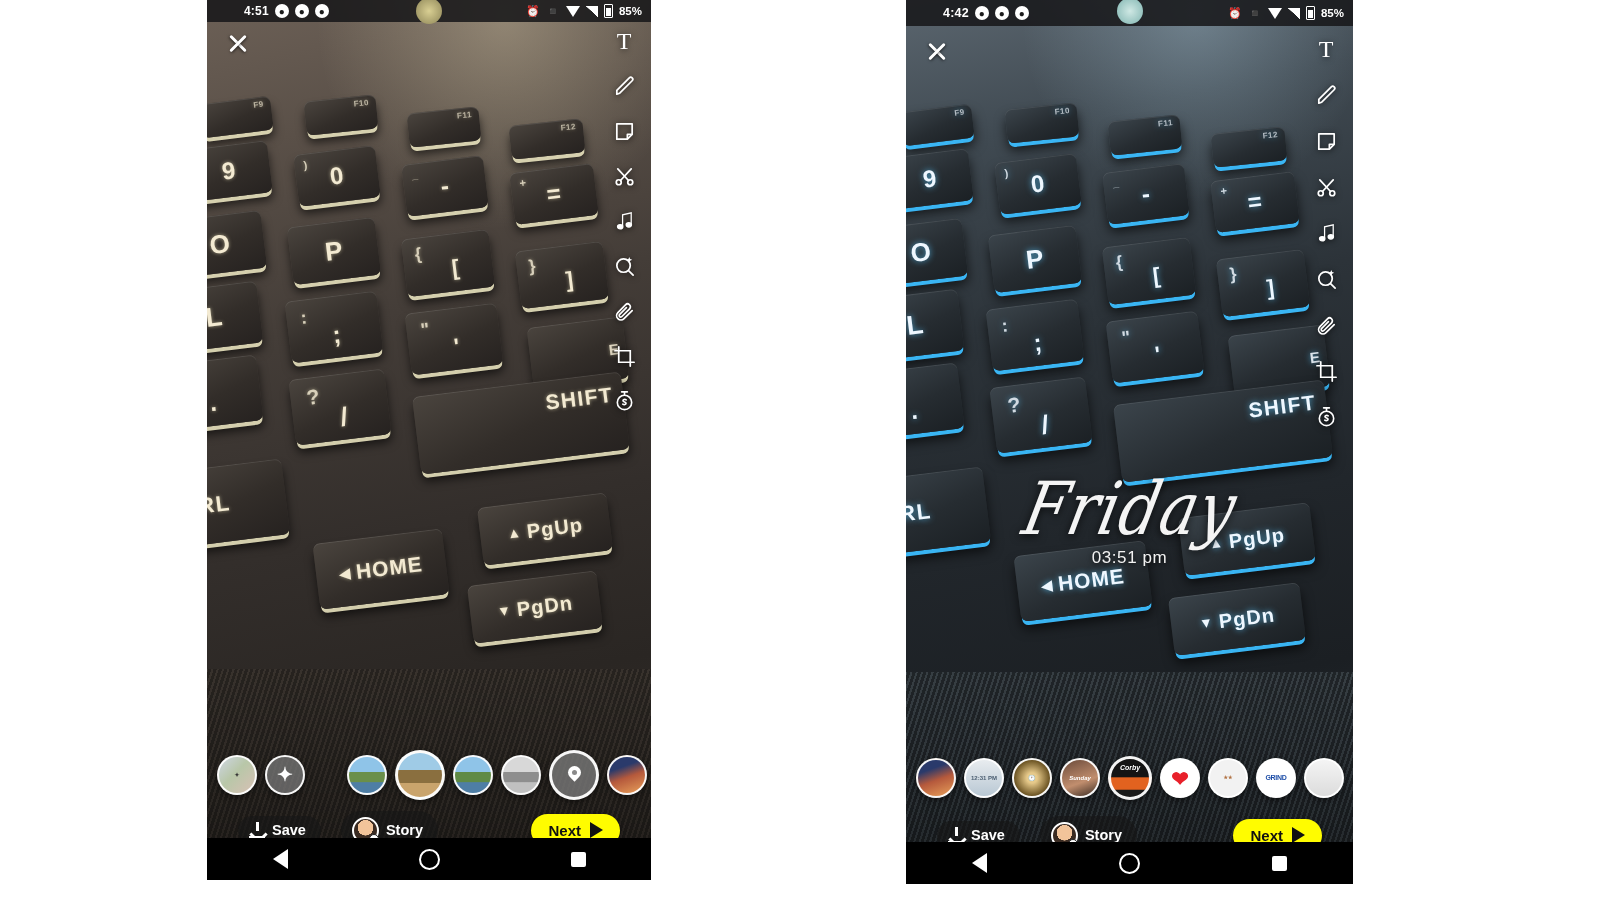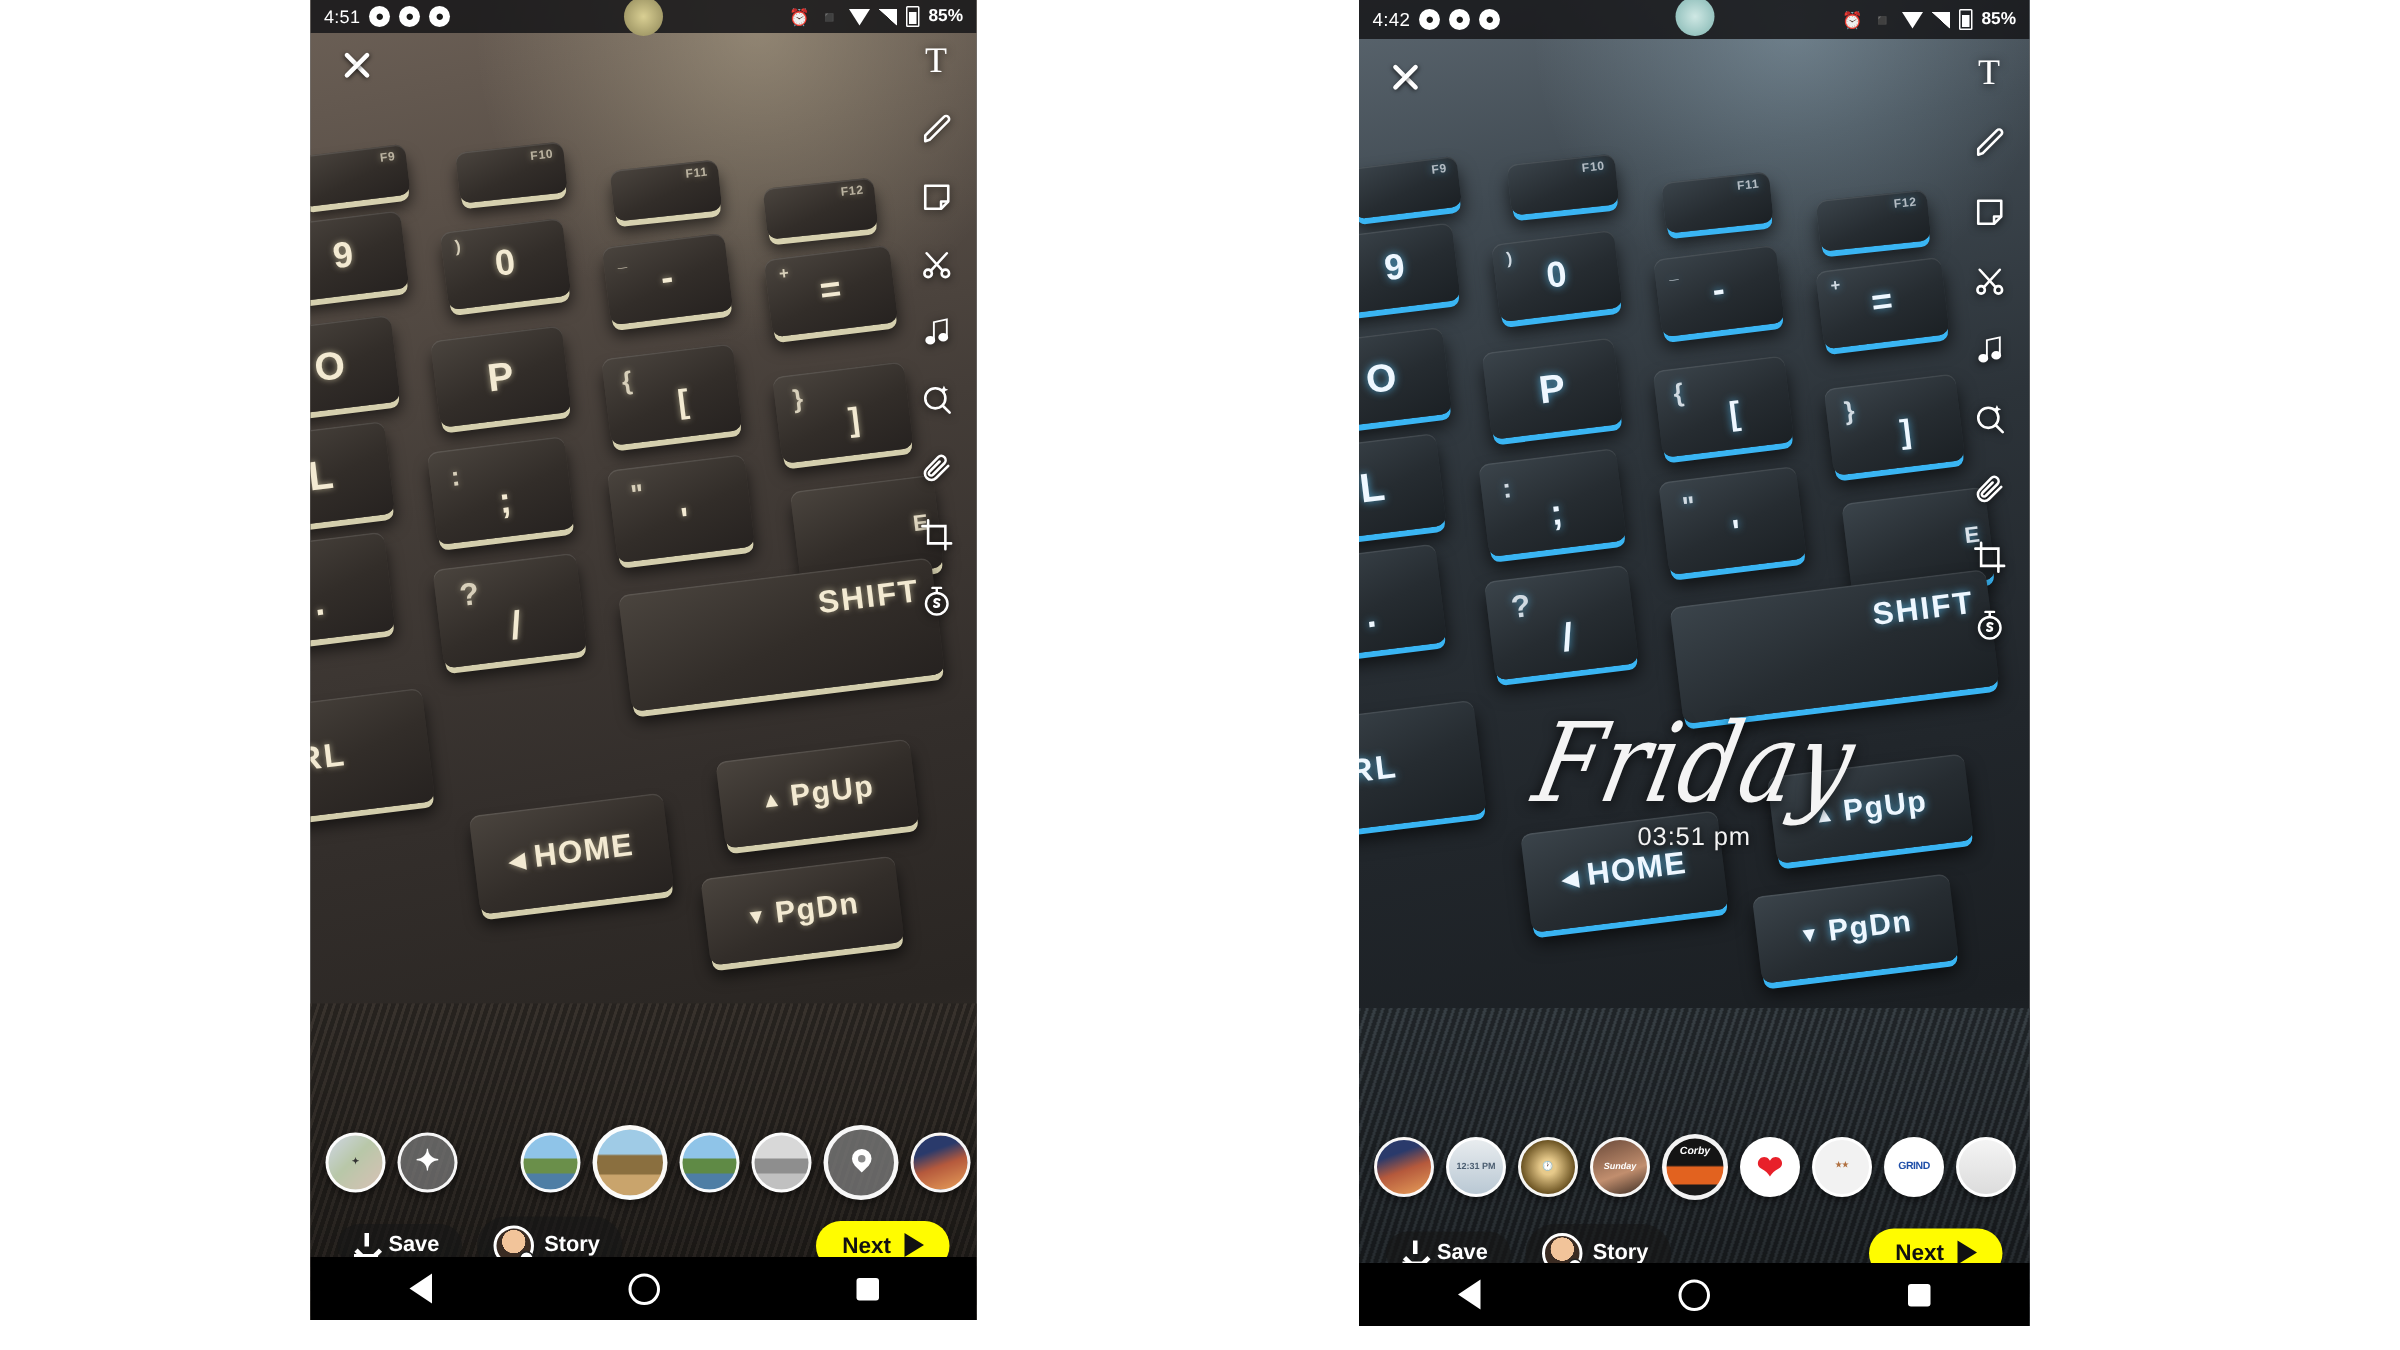--- a/index.html
+++ b/index.html
@@ -61,21 +61,21 @@
     color:#eef7ff;text-shadow:0 0 6px rgba(90,200,255,.75);
   }
   .key .sub{position:absolute;top:5px;left:9px;font-size:11px;opacity:.85;}
   .key .fn{position:absolute;top:3px;right:7px;font-size:8px;opacity:.7;}
 
   
   .statusbar{position:absolute;left:0;right:0;top:0;height:22px;
     background:rgba(22,22,24,.86);color:#fff;font-size:12px;
     display:flex;align-items:center;padding:0 9px;box-sizing:border-box;gap:6px;z-index:30;}
   #phone-right .statusbar{height:26px;font-size:12.5px;}
-  .sb-time{font-weight:400;letter-spacing:.2px;}
+  .sb-time{font-weight:700;letter-spacing:.2px;margin-left:28px;}
   .sb-msg{width:14px;height:14px;border-radius:50%;background:#fff;color:#1a1a1a;
     font-size:10px;display:flex;align-items:center;justify-content:center;font-weight:700;}
   .sb-spacer{flex:1;}
   .sb-ico{font-size:11px;opacity:.95;}
   .sb-wifi{width:0;height:0;border-left:7px solid transparent;border-right:7px solid transparent;
     border-top:11px solid #fff;}
   .sb-sig{width:12px;height:11px;
     background:linear-gradient(to top right,transparent 48%,#fff 50%);position:relative;}
   .sb-bat{width:7px;height:12px;border:1.5px solid #fff;border-radius:1px;position:relative;}
   .sb-bat:after{content:"";position:absolute;left:1px;right:1px;bottom:1px;height:70%;background:#fff;}
@@ -122,21 +122,21 @@
   .fbub.gap{margin-left:34px;}
   .pin{width:13px;height:18px;position:relative;}
   .pin:before{content:"";position:absolute;top:0;left:0;width:13px;height:13px;border-radius:50% 50% 50% 0;
     background:#fff;transform:rotate(-45deg);}
   .pin:after{content:"";position:absolute;top:4px;left:4px;width:5px;height:5px;border-radius:50%;background:#8a8a8a;}
   .sparkle{color:#fff;font-size:19px;}
   .heart{color:#e8202a;font-size:21px;line-height:1;}
 
   
   .actionbar{position:absolute;left:0;right:0;z-index:26;display:flex;align-items:center;
-    padding:0 18px;box-sizing:border-box;gap:10px;}
+    padding:0 31px;box-sizing:border-box;gap:20px;}
   #phone-left .actionbar{bottom:32px;height:36px;}
   #phone-right .actionbar{bottom:30px;height:38px;}
   .pill{display:flex;align-items:center;gap:7px;background:rgba(22,22,22,.62);
     border-radius:20px;padding:6px 15px 6px 11px;cursor:pointer;}
   .pill span{color:#fff;font-size:14.5px;font-weight:700;}
   .dl{width:16px;height:17px;position:relative;}
   .dl:before{content:"";position:absolute;left:6.5px;top:0;width:3px;height:9px;background:#fff;}
   .dl:after{content:"";position:absolute;left:3px;top:6px;width:10px;height:10px;
     border-right:3px solid #fff;border-bottom:3px solid #fff;transform:rotate(45deg);}
   .dlbase{position:absolute;left:0;bottom:0;width:16px;height:3px;background:#fff;}

